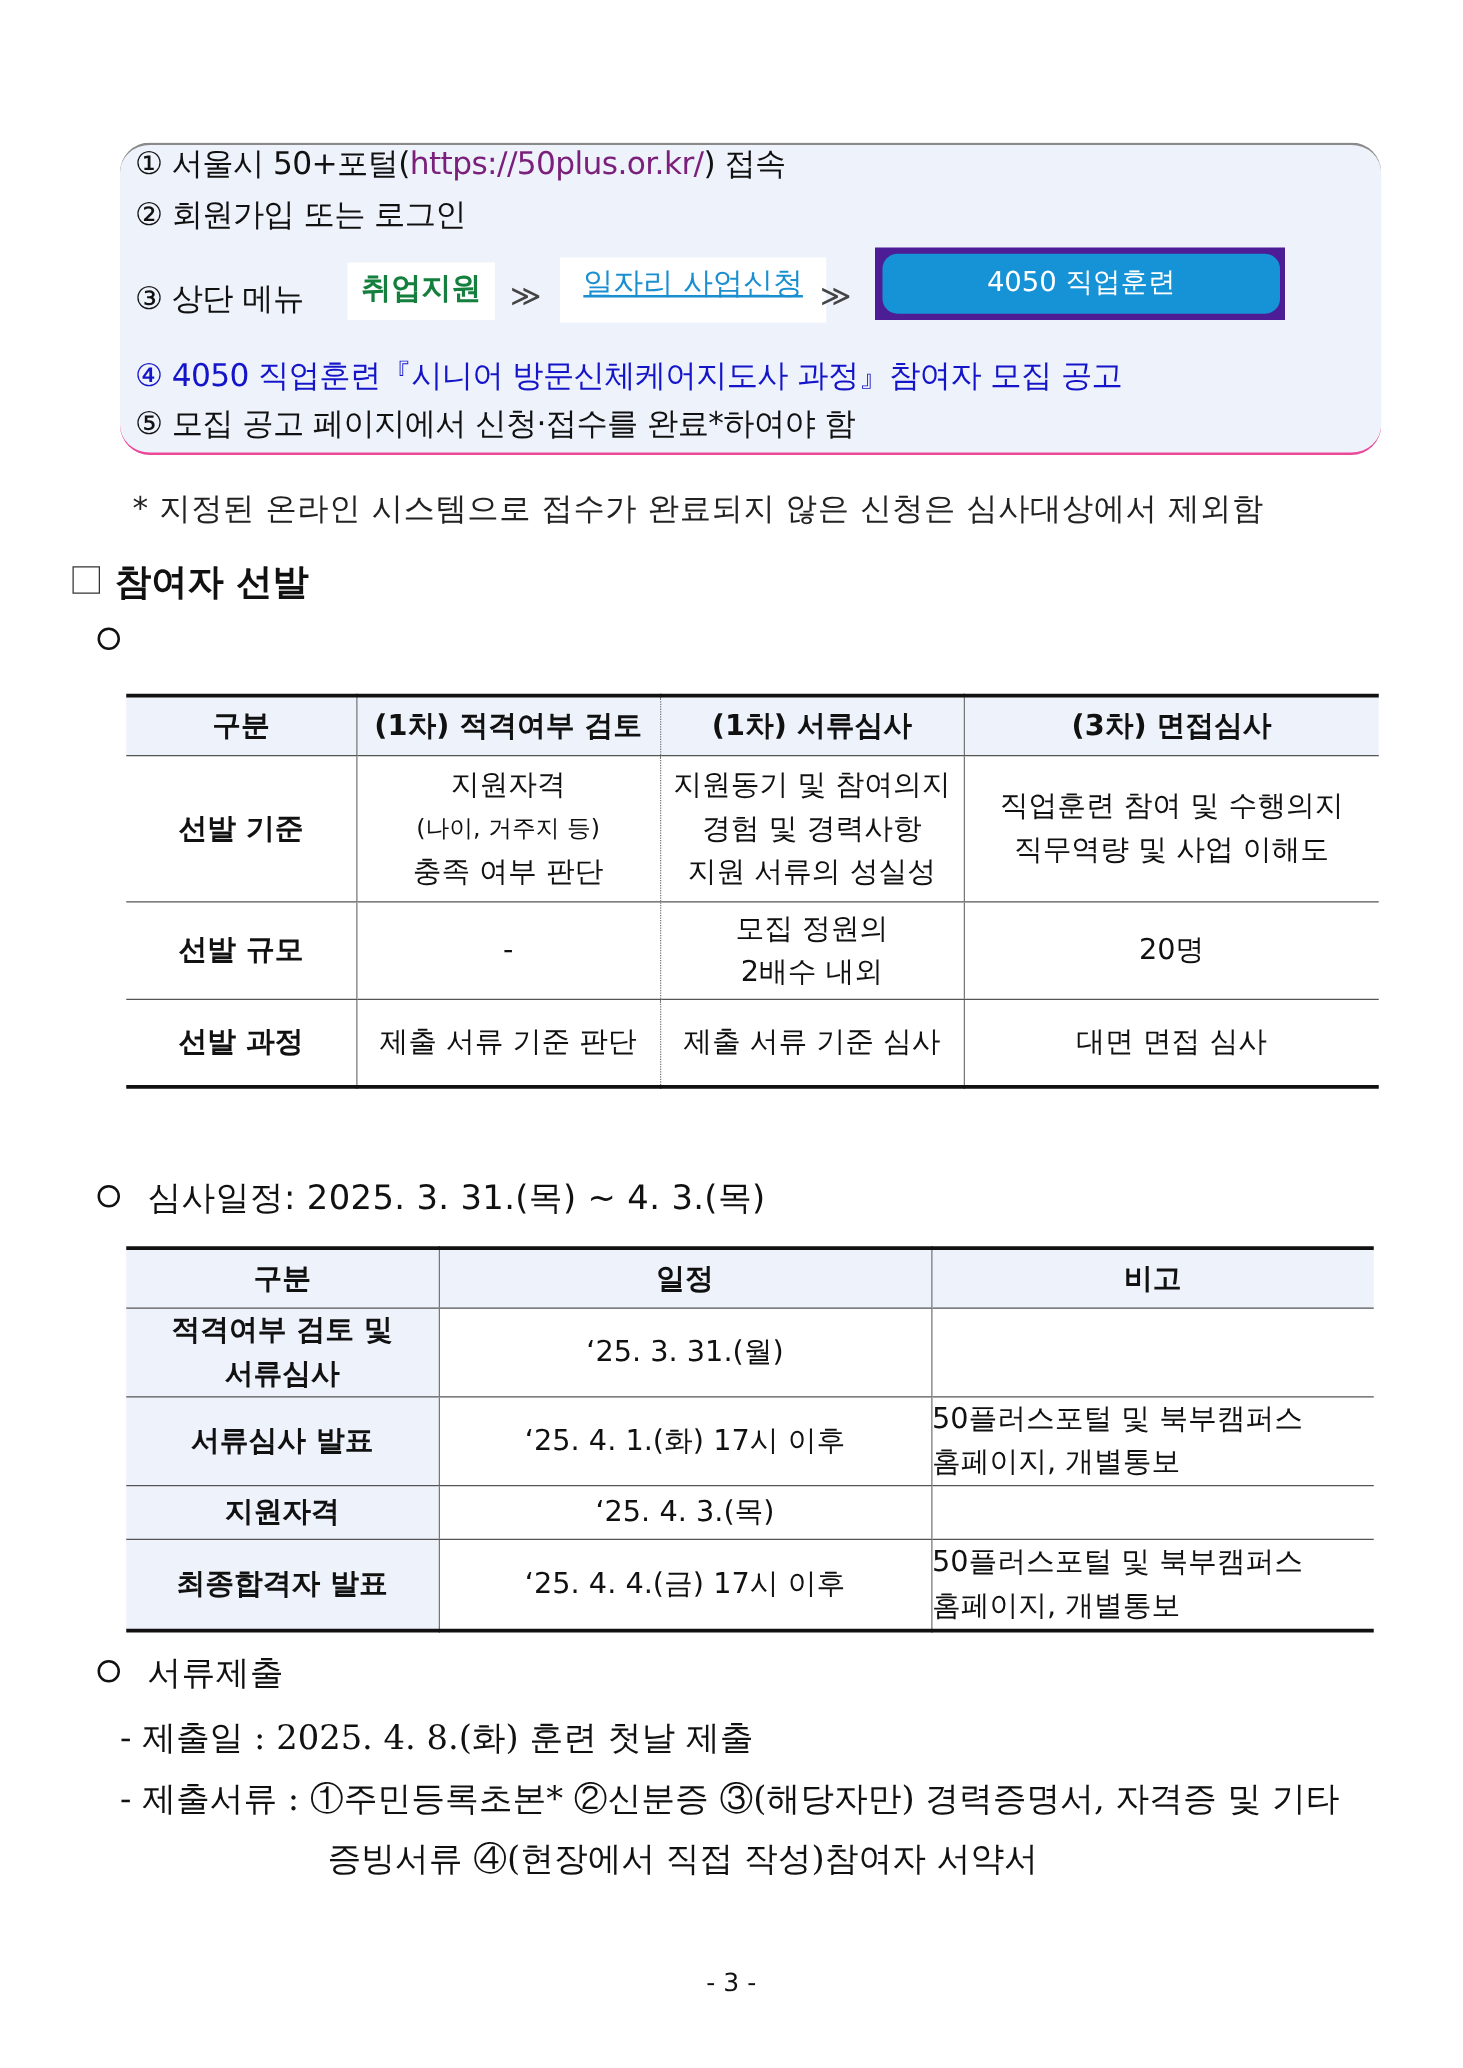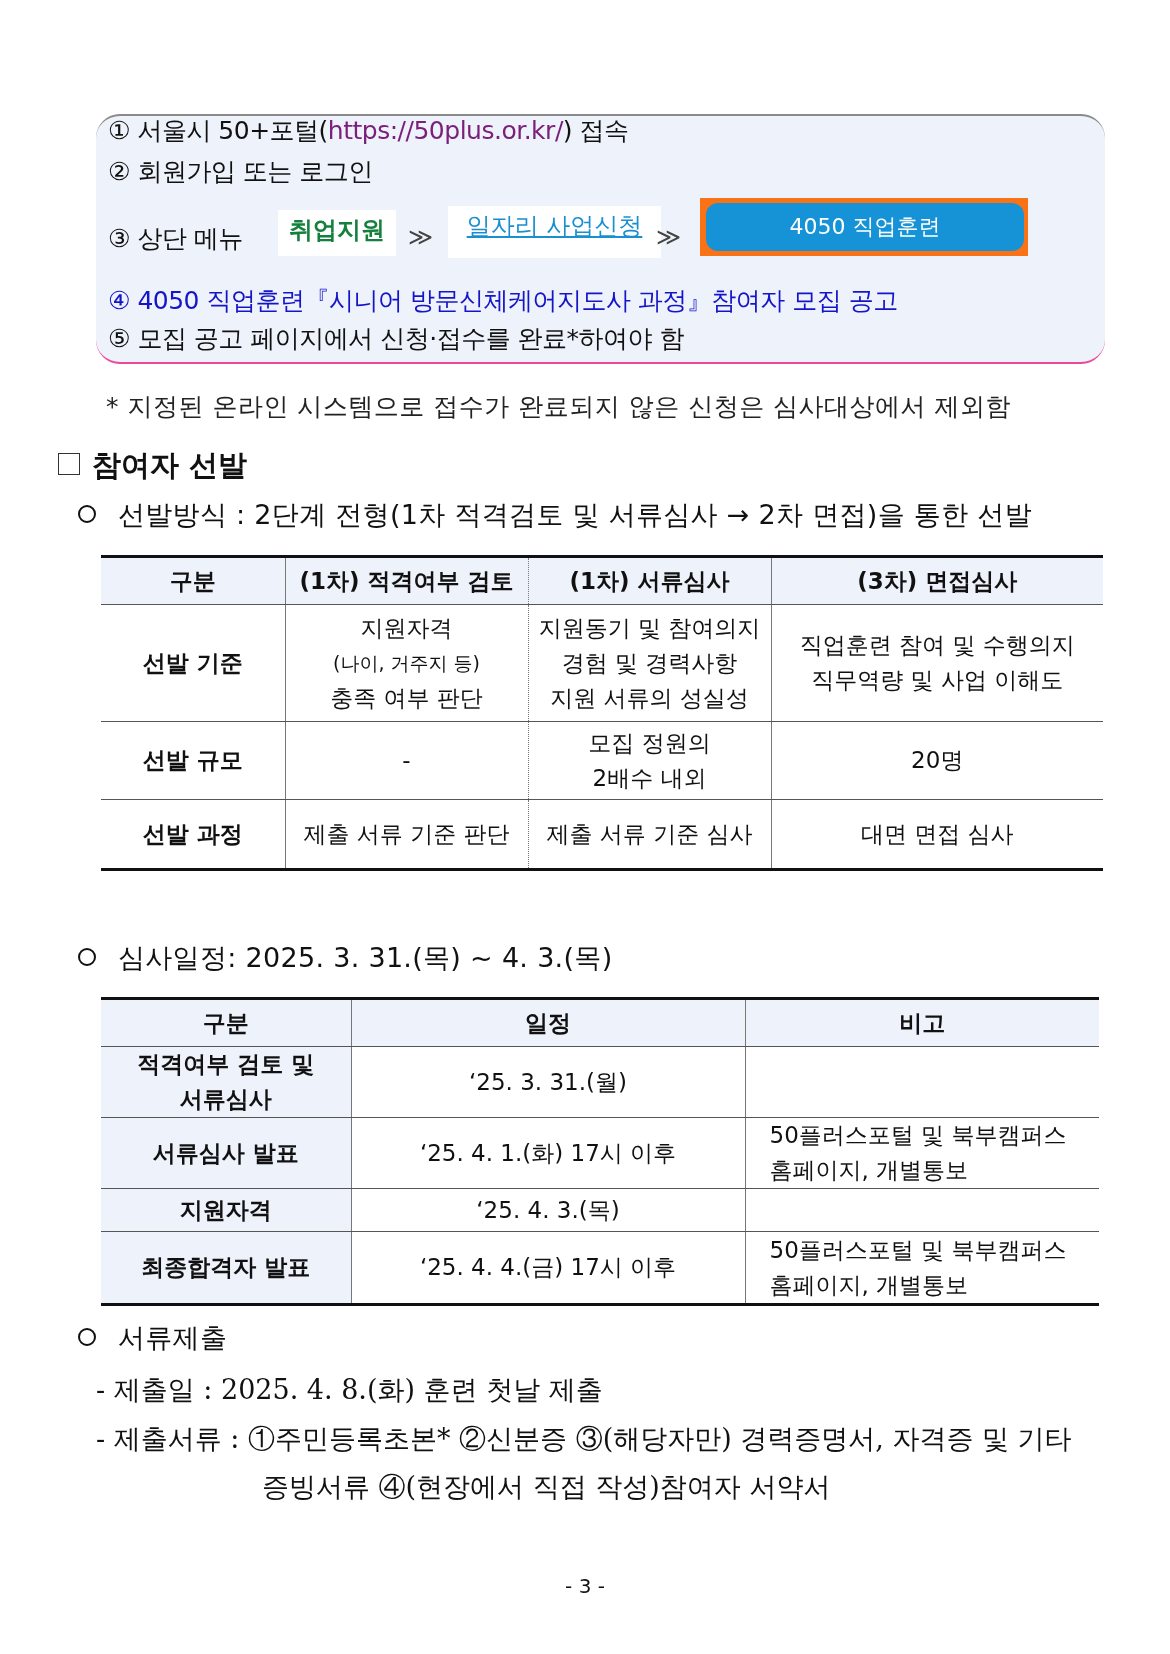--- a/index.html
+++ b/index.html
@@ -31,21 +31,21 @@
   .t1 tr:last-child td { border-bottom:none; }
   .t1 .rowhead { font-weight:bold; }
   .vl { border-left:1px solid #777; }
   .vd { border-left:1px dotted #777; }
   .small { font-size:19px; }
   .t2 { left:101px; top:997px; width:998px; border-top:3px solid #111; border-bottom:3px solid #111; }
   .t2 th { background:#eef2fb; font-weight:bold; height:46px; border-bottom:1.5px solid #555; }
   .t2 td { border-bottom:1.5px solid #555; }
   .t2 tr:last-child td { border-bottom:none; }
   .t2 .rowhead { font-weight:bold; background:#eef2fb; }
-  .t2 .remark { text-align:left; padding-left:24px; }
+  .t2 .remark { text-align:left; padding-left:0; }
   .serif { font-family:"DejaVu Serif","Liberation Serif",serif; }
   .sub-line { font-size:27px; white-space:nowrap; }
   .pagenum { font-size:20px; left:0; width:1170px; text-align:center; }
 </style>
 </head>
 <body>
 
 <div class="abs stepbox">
   <div class="step" style="top:0px;">
     <span>①</span>
@@ -56,41 +56,41 @@
     <span>회원가입 또는 로그인</span>
   </div>
   <div class="step" style="top:108px;">
     <span>③</span>
     <span>상단 메뉴</span>
   </div>
   <div class="chip chip-bold" style="left:182px; top:94px; width:118px; height:46px; line-height:40px;">취업지원</div>
   <div class="chev" style="left:312px; top:107px;">≫</div>
   <div class="chip chip-link" style="left:352px; top:90px; width:213px; height:52px; line-height:40px;">일자리 사업신청</div>
   <div class="chev" style="left:560px; top:107px;">≫</div>
-  <div class="abs" style="left:604px; top:82px; width:328px; height:58px; background:#f97316;">
+  <div class="abs" style="left:604px; top:82px; width:328px; height:58px; background:#4c1d95;">
     <div class="btn4050" style="left:6px; top:5px; width:318px; height:48px;">4050 직업훈련</div>
   </div>
   <div class="step blue" style="top:170px;">
     <span>④</span>
     <span>4050 직업훈련『시니어 방문신체케어지도사 과정』참여자 모집 공고</span>
   </div>
   <div class="step" style="top:208px;">
     <span>⑤</span>
     <span>모집 공고 페이지에서 신청·접수를 완료*하여야 함</span>
   </div>
 </div>
 
 <div class="abs note" style="left:106px; top:390px;">* 지정된 온라인 시스템으로 접수가 완료되지 않은 신청은 심사대상에서 제외함</div>
 
 <div class="abs sec-title" style="left:58px; top:446px;">
   <span class="checkbox"></span><span>참여자 선발</span>
 </div>
 
 <div class="abs bullet-line" style="left:78px; top:497px;">
-  <span class="obullet"></span><span>선발방식 : 2단계 전형(1차 적격검토 및 서류심사 → 2차 면접)을 통한 선발</span>
+  <span class="obullet"></span>
 </div>
 
 <table class="t1">
   <colgroup>
     <col style="width:184px">
       <col style="width:243px">
       <col style="width:243px">
       <col style="width:332px">
   </colgroup>
   <tbody>

